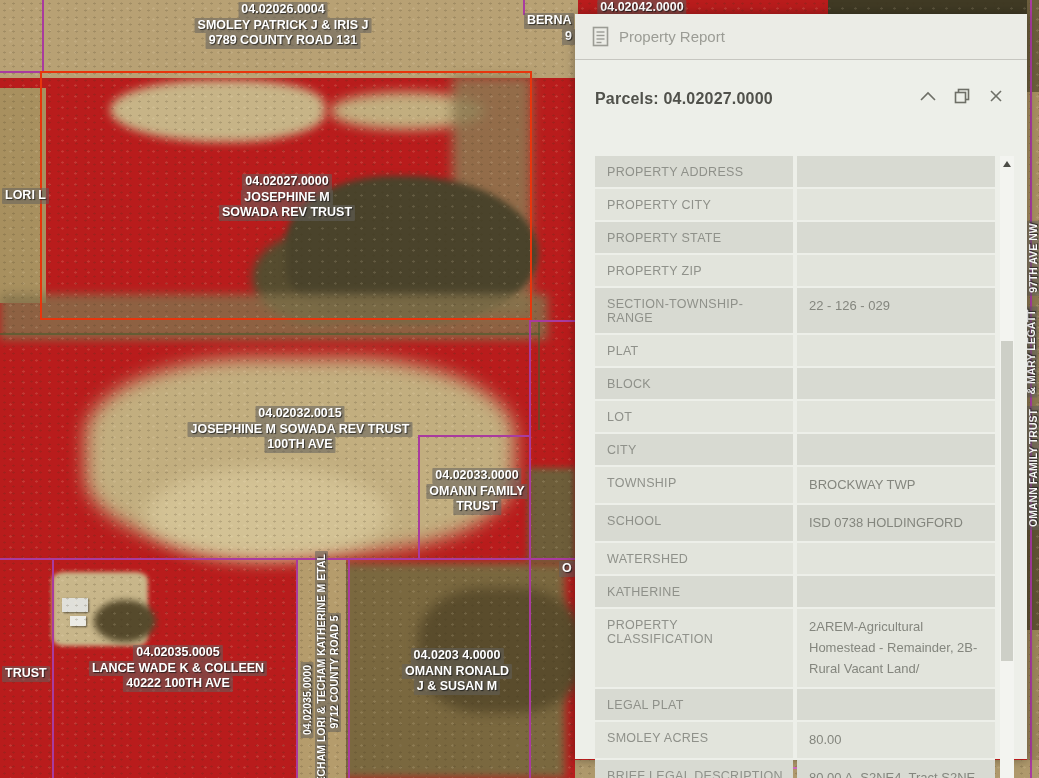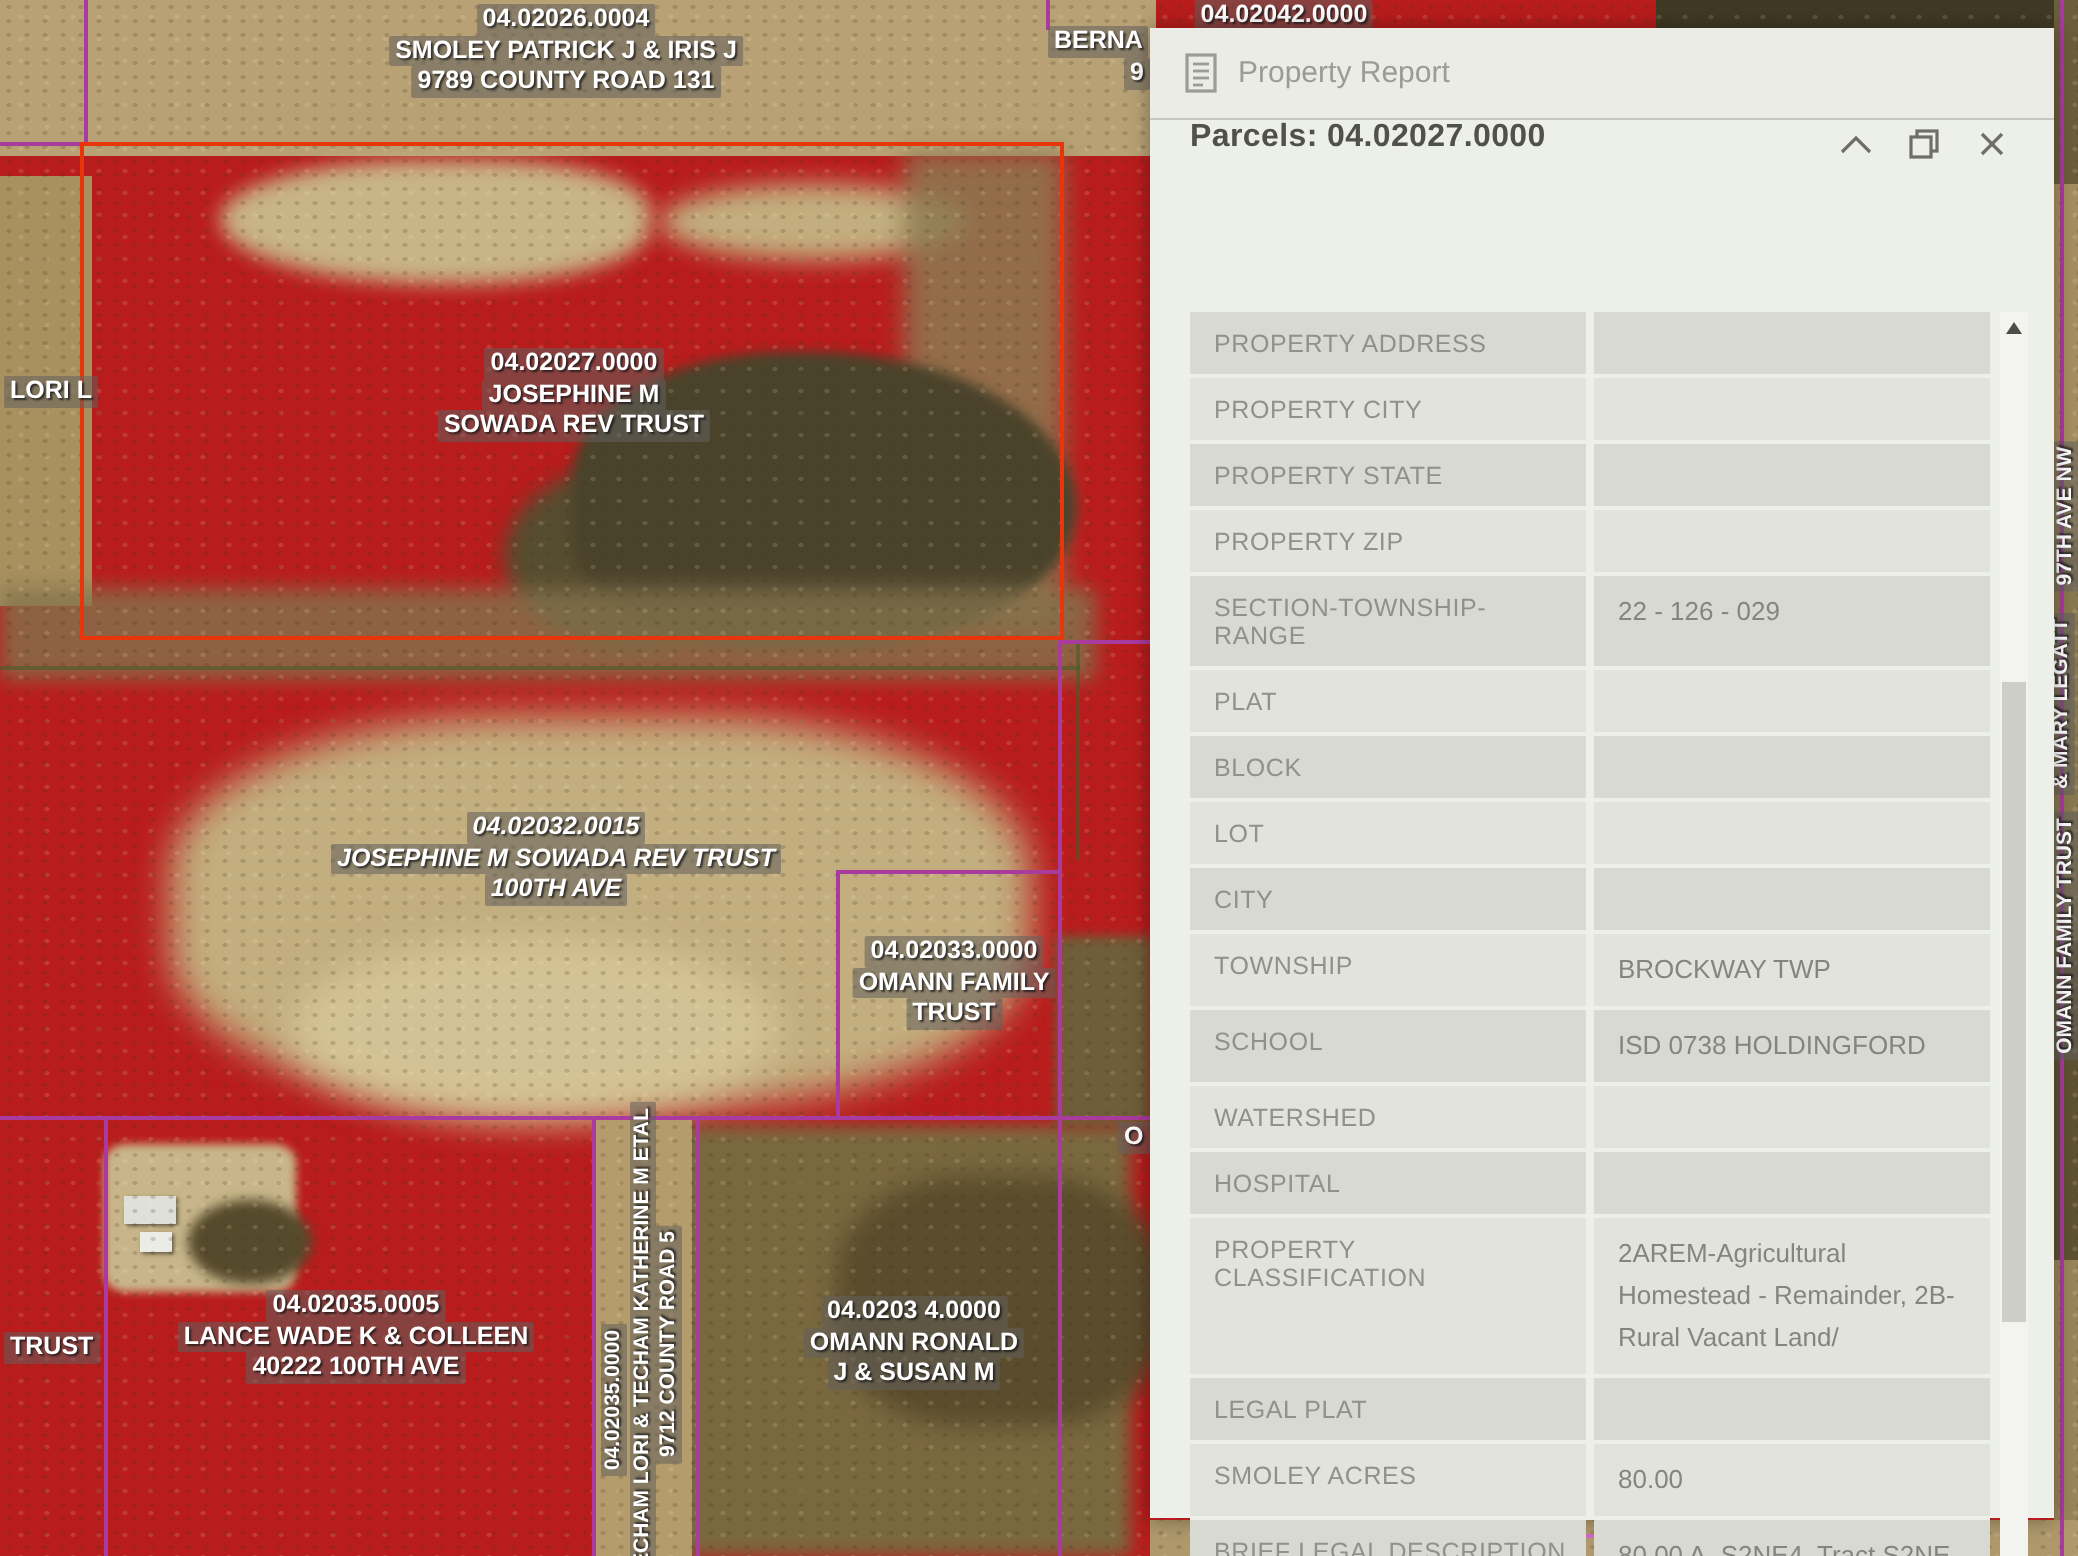--- a/index.html
+++ b/index.html
@@ -58,21 +58,21 @@
   .map-label.rot{transform:translate(-50%,-50%) rotate(-90deg);}
   .map-label.small{font-size:10.5px;line-height:13px;}
 
   
   #panel-wrap{position:absolute;left:575px;top:14px;width:452px;height:746px;z-index:10;
     box-shadow:0 0 10px rgba(0,0,0,.35);}
   #panel-header{height:46px;background:#ebece6;border-bottom:1px solid #c6c6c0;
     display:flex;align-items:center;padding-left:17px;box-sizing:border-box;}
   #panel-header .hdr-title{color:#9b9c95;font-size:15px;margin-left:10px;}
   #panel-body{position:relative;height:699px;background:#edefe9;box-sizing:border-box;}
-  #panel-titlebar{display:flex;align-items:flex-start;height:48px;padding:0 18px 0 20px;}
+  #panel-titlebar{display:flex;align-items:flex-end;height:48px;padding:0 18px 0 20px;}
   #panel-title{flex:1;margin:0;font-size:16px;font-weight:bold;color:#50514b;letter-spacing:.2px;}
   .win-btn{width:26px;height:24px;display:flex;align-items:center;justify-content:center;
     cursor:pointer;margin-left:8px;}
   .win-btn svg{stroke:#6e6f67;fill:none;stroke-width:1.6;}
 
   #parcel-table{position:absolute;left:20px;top:96px;width:400px;}
   .t-row{display:flex;border-bottom:2px solid #edefe9;}
   .t-cell{box-sizing:border-box;padding:9px 8px 8px 12px;font-size:12.5px;}
   .t-label{width:198px;color:#8f918a;letter-spacing:.3px;}
   .t-value{width:198px;margin-left:4px;color:#84867e;font-size:13px;line-height:21px;padding-top:7px;}
@@ -139,21 +139,21 @@
 
   <div id="sel-parcel"></div>
 
   <div id="labels-layer">
       <div class="map-label anchor-center" style="left: 283px; top: 2px;"><span>04.02026.0004</span><br><span>SMOLEY PATRICK J &amp; IRIS J</span><br><span>9789 COUNTY ROAD 131</span><br></div>
       <div class="map-label anchor-center" style="left: 642px; top: 0px;"><span>04.02042.0000</span><br></div>
       <div class="map-label" style="left: 524px; top: 13px;"><span>BERNA</span><br></div>
       <div class="map-label" style="left: 562px; top: 29px;"><span>9</span><br></div>
       <div class="map-label anchor-center" style="left: 287px; top: 174px;"><span>04.02027.0000</span><br><span>JOSEPHINE M</span><br><span>SOWADA REV TRUST</span><br></div>
       <div class="map-label" style="left: 2px; top: 188px;"><span>LORI L</span><br></div>
-      <div class="map-label anchor-center" style="left: 278px; top: 406px; font-style: italic;"><span>04.02032.0015</span><br><span>JOSEPHINE M SOWADA REV TRUST</span><br><span>100TH AVE</span><br></div>
+      <div class="map-label anchor-center" style="left: 300px; top: 406px;"><span>04.02032.0015</span><br><span>JOSEPHINE M SOWADA REV TRUST</span><br><span>100TH AVE</span><br></div>
       <div class="map-label anchor-center" style="left: 477px; top: 468px;"><span>04.02033.0000</span><br><span>OMANN FAMILY</span><br><span>TRUST</span><br></div>
       <div class="map-label" style="left: 559px; top: 561px;"><span>O</span><br></div>
       <div class="map-label anchor-center" style="left: 167px; top: 645px; margin-left: 11px;"><span>04.02035.0005</span><br><span>LANCE WADE K &amp; COLLEEN</span><br><span>40222 100TH AVE</span><br></div>
       <div class="map-label anchor-center" style="left: 457px; top: 648px;"><span>04.0203 4.0000</span><br><span>OMANN RONALD</span><br><span>J &amp; SUSAN M</span><br></div>
       <div class="map-label" style="left: 2px; top: 666px;"><span>TRUST</span><br></div>
       <div class="map-label rot small" style="left: 307px; top: 700px;"><span>04.02035.0000</span><br></div>
       <div class="map-label rot small" style="left: 328px; top: 672px;"><span>TECHAM LORI &amp; TECHAM KATHERINE M ETAL</span><br><span>9712 COUNTY ROAD 5</span><br></div>
       <div class="map-label rot small" style="left: 1033px; top: 258px;"><span>97TH AVE NW</span><br></div>
       <div class="map-label rot small" style="left: 1031px; top: 352px;"><span>&amp; MARY LEGATT</span><br></div>
       <div class="map-label rot small" style="left: 1033px; top: 468px;"><span>OMANN FAMILY TRUST</span><br></div>
@@ -237,21 +237,21 @@
         </div>
         <div class="t-row">
           <div class="t-cell t-label">SCHOOL</div>
           <div class="t-cell t-value">ISD 0738 HOLDINGFORD</div>
         </div>
         <div class="t-row">
           <div class="t-cell t-label">WATERSHED</div>
           <div class="t-cell t-value"></div>
         </div>
         <div class="t-row">
-          <div class="t-cell t-label">HOSPITAL</div>
+          <div class="t-cell t-label">KATHERINE</div>
           <div class="t-cell t-value"></div>
         </div>
         <div class="t-row">
           <div class="t-cell t-label">PROPERTY CLASSIFICATION</div>
           <div class="t-cell t-value">2AREM-Agricultural Homestead - Remainder, 2B-Rural Vacant Land/</div>
         </div>
         <div class="t-row">
           <div class="t-cell t-label">LEGAL PLAT</div>
           <div class="t-cell t-value"></div>
         </div>

